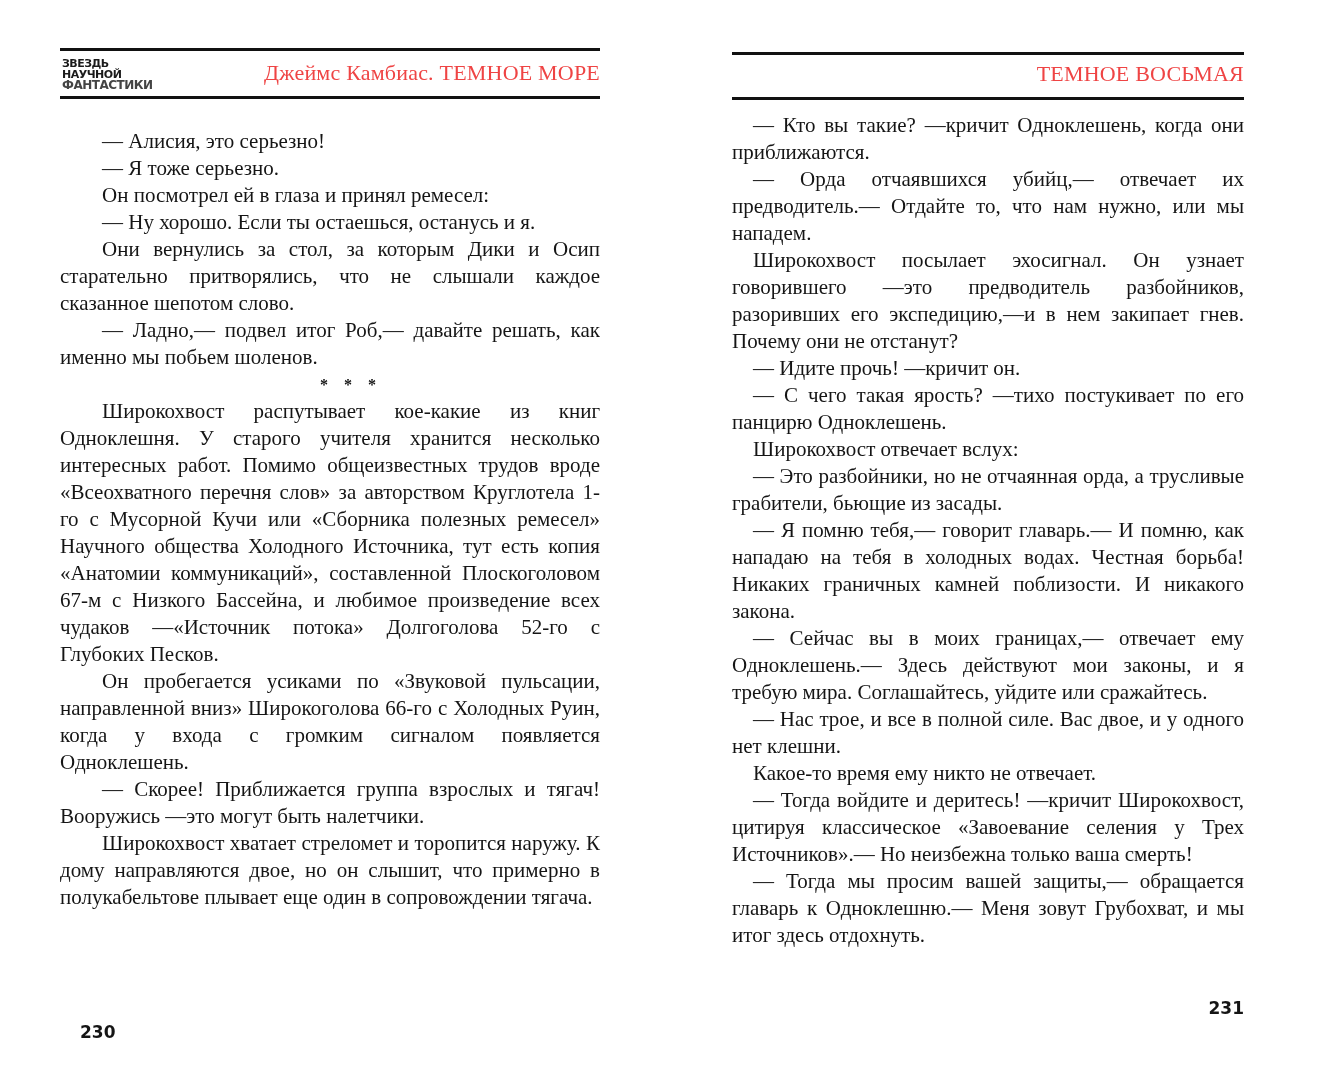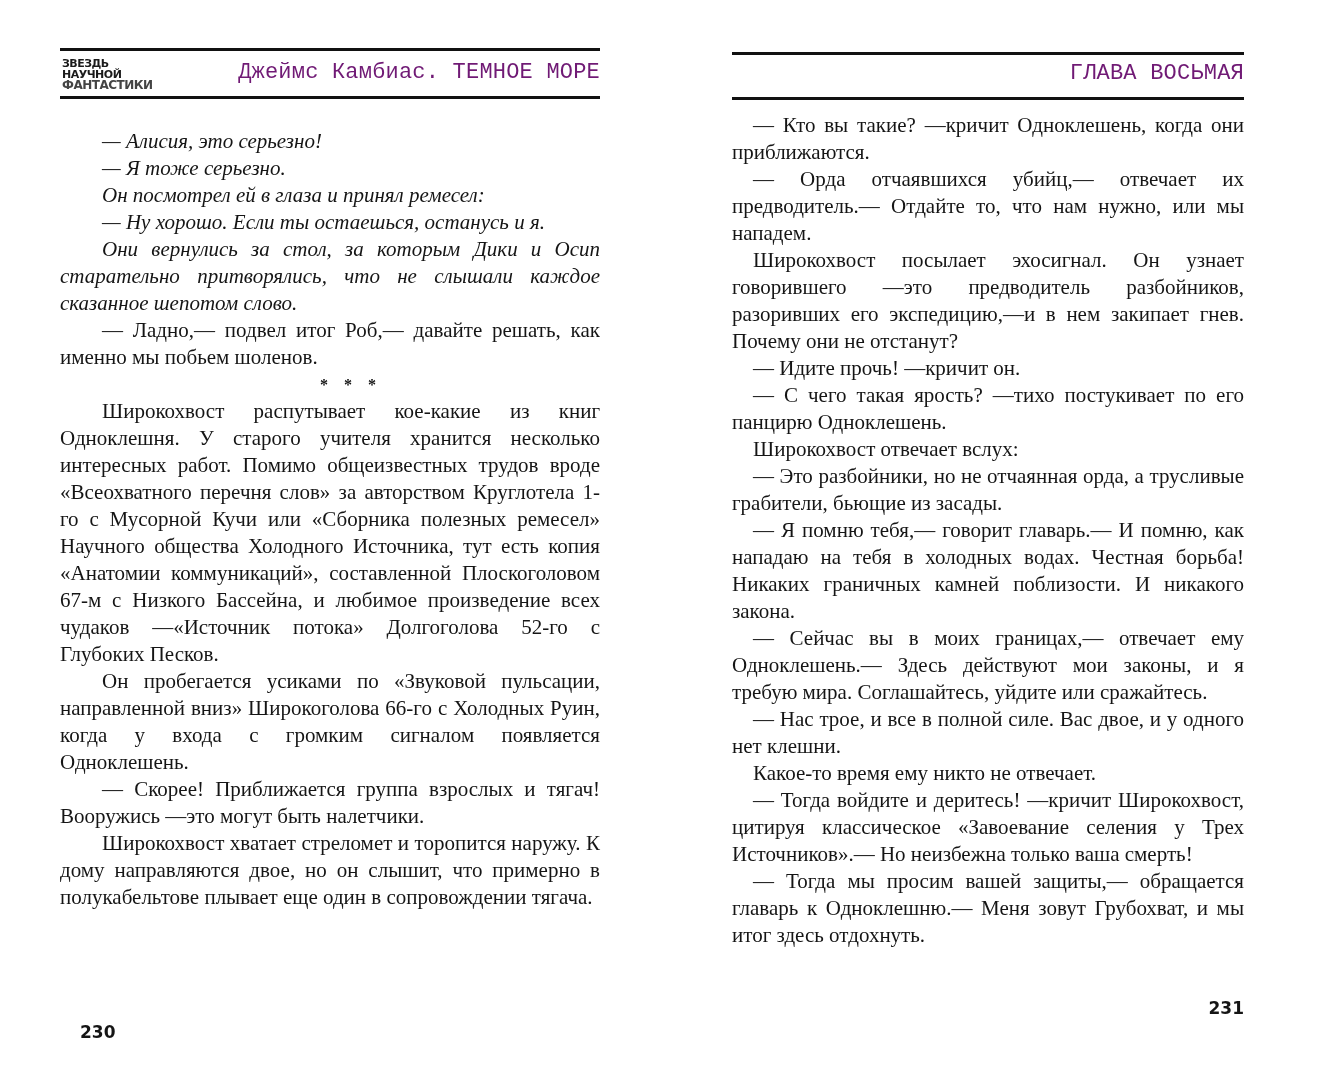--- a/index.html
+++ b/index.html
@@ -10,36 +10,36 @@
   .page { position: absolute; top: 0; height: 920px; }
   .page-left { left: 60px; width: 540px; }
   .page-right { left: 732px; width: 512px; }
   .rule { position: absolute; left: 0; right: 0; height: 3px; background: #111; }
   .rule.top { top: 48px; }
   .rule.bottom { top: 96px; }
   .page-right .rule.top { top: 52px; }
   .page-right .rule.bottom { top: 97px; }
   .running-head {
     position: absolute; top: 60px; right: 0;
-    font-family: Liberation Mono, monospace; font-size: 22px; color: #701a75; letter-spacing: 0.2px;
+    font-family: Liberation Serif, serif; font-size: 22px; color: #ef4444; letter-spacing: 0.2px;
   }
   .page-right .running-head { top: 61px; }
   .logo {
     position: absolute; top: 58px; left: 2px; width: 100px; height: 36px;
     font-family: "DejaVu Sans", sans-serif; font-weight: bold; line-height: 11px; color: #1b1b1b;
   }
   .logo span { display: block; font-size: 11px; letter-spacing: -0.5px; }
   .logo .l3 { font-size: 12px; color: #444; }
   .body-text {
     position: absolute; top: 128px; left: 42px; right: 0;
     font-size: 21px; line-height: 27px; text-align: justify;
   }
   .page-right .body-text { top: 112px; left: 0; }
   .body-text p { margin: 0; text-indent: 21px; }
-  .body-text p.noindent { text-indent: 0; font-style: italic; }
+  .body-text p.noindent { text-indent: 0; }
   .stars { text-align: center; margin: 40px 0 38px 0; text-indent: 0 !important; font-size: 16px; font-weight: bold; letter-spacing: 6px; }
   .folio {
     position: absolute; top: 1002px;
     font-family: "DejaVu Sans", sans-serif; font-size: 17px; font-weight: bold;
   }
   .page-left .folio { left: 20px; margin-top: 20px; }
   .page-right .folio { right: 0; top: 998px; text-align: center; }
 </style>
 </head>
 <body>
@@ -66,21 +66,21 @@
     <p style="margin-left:-42px;text-indent:42px;">Он пробегается усиками по «Звуковой пульсации, направленной вниз» Широкоголова 66-го с Холодных Руин, когда у входа с громким сигналом появляется Одноклешень.</p>
     <p style="margin-left:-42px;text-indent:42px;">— Скорее! Приближается группа взрослых и тягач! Вооружись —это могут быть налетчики.</p>
     <p style="margin-left:-42px;text-indent:42px;">Широкохвост хватает стреломет и торопится наружу. К дому направляются двое, но он слышит, что примерно в полукабельтове плывает еще один в сопровождении тягача.</p>
   </div>
 
   <div class="folio">230</div>
 </div>
 
 <div class="page page-right">
   <div class="rule top"></div>
-  <div class="running-head">ГЛАВА ВОСЬМАЯ</div>
+  <div class="running-head">ТЕМНОЕ ВОСЬМАЯ</div>
   <div class="rule bottom"></div>
 
   <div class="body-text">
     <p>— Кто вы такие? —кричит Одноклешень, когда они приближаются.</p>
     <p>— Орда отчаявшихся убийц,— отвечает их предводитель.— Отдайте то, что нам нужно, или мы нападем.</p>
     <p>Широкохвост посылает эхосигнал. Он узнает говорившего —это предводитель разбойников, разоривших его экспедицию,—и в нем закипает гнев. Почему они не отстанут?</p>
     <p>— Идите прочь! —кричит он.</p>
     <p>— С чего такая ярость? —тихо постукивает по его панцирю Одноклешень.</p>
     <p>Широкохвост отвечает вслух:</p>
     <p>— Это разбойники, но не отчаянная орда, а трусливые грабители, бьющие из засады.</p>

